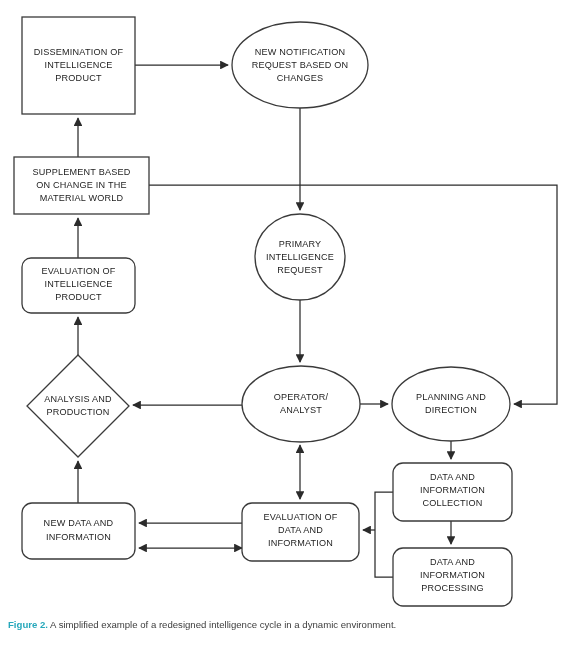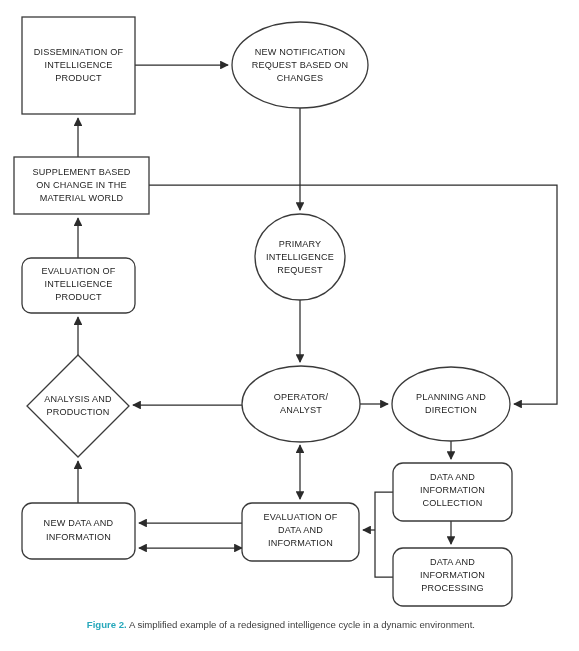--- a/index.html
+++ b/index.html
@@ -46,22 +46,21 @@
     stroke-width: 1.25;
     fill: none;
   }
   .caption-bar {
     position: absolute;
     left: 0;
     top: 612px;
     width: 487px;
     height: 39px;
     box-sizing: border-box;
-    padding: 6px 12px 0 0;
-    text-align: right;
+    padding: 6px 12px 0 8px;
   }
   .caption-text {
     font-family: "Liberation Sans", sans-serif;
     font-size: 9.6px;
     color: #3b3b3b;
     line-height: 14px;
     white-space: nowrap;
   }
   .caption-figno {
     color: #27a8bb;

